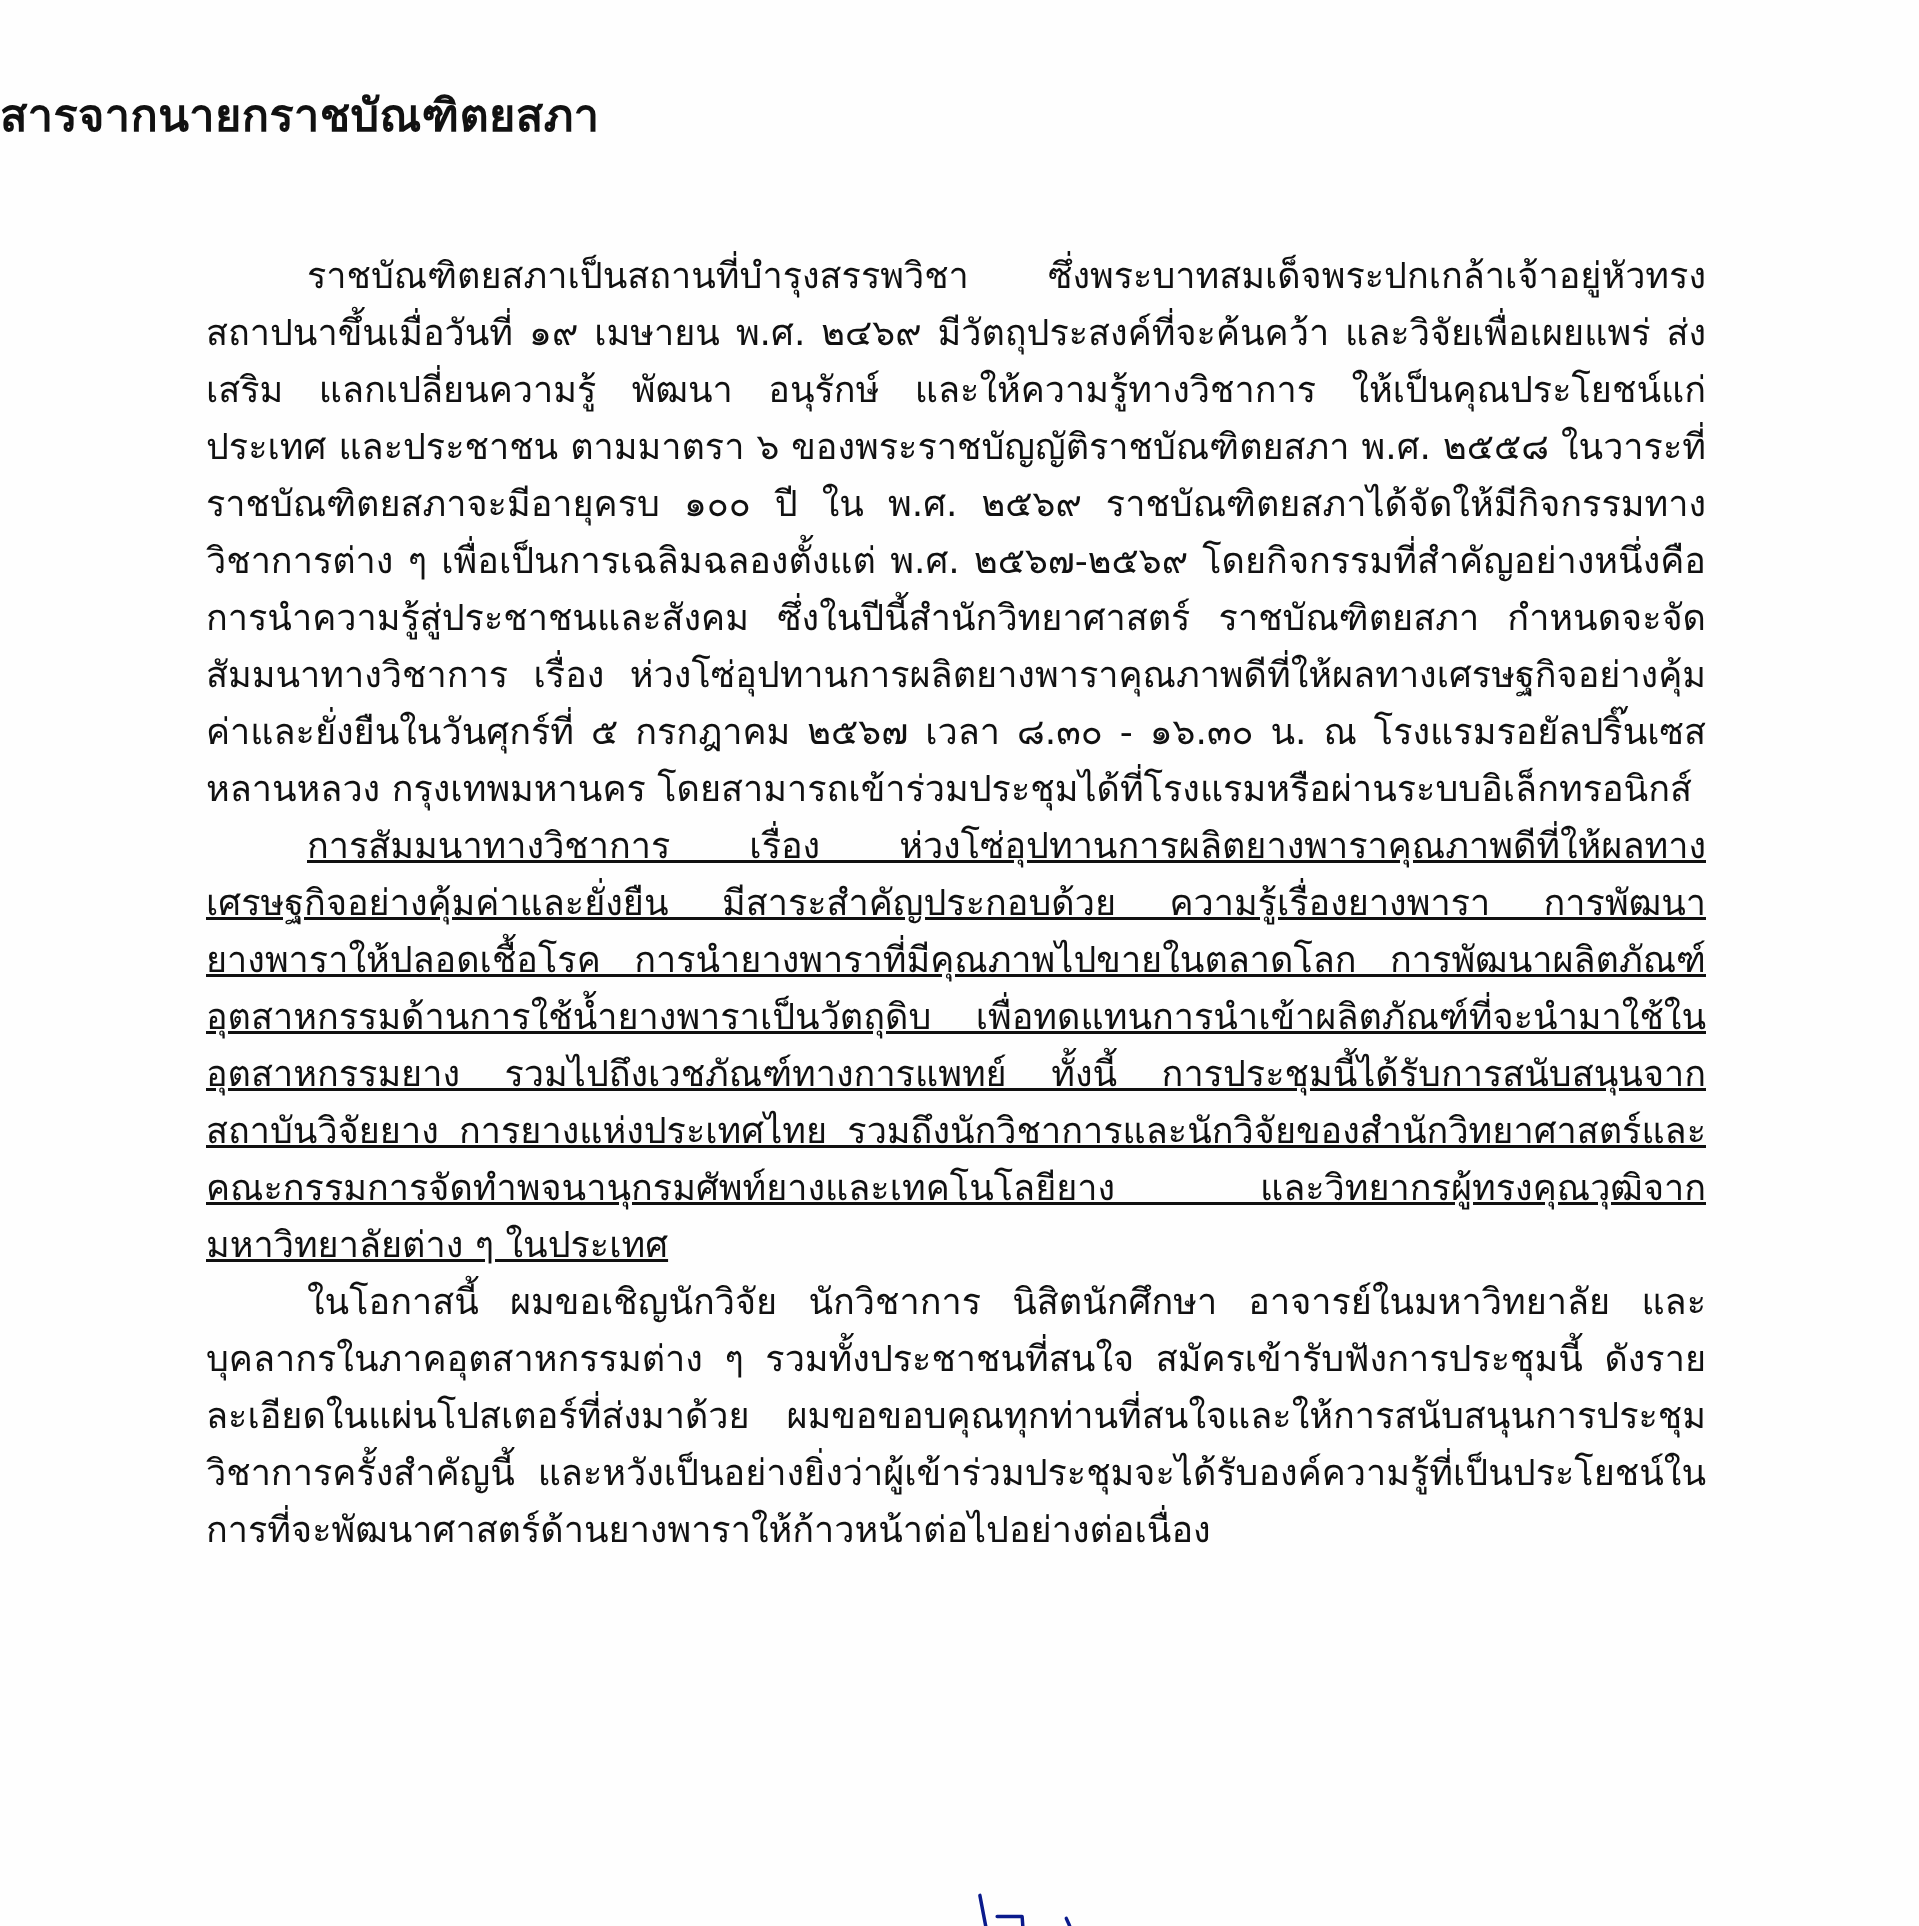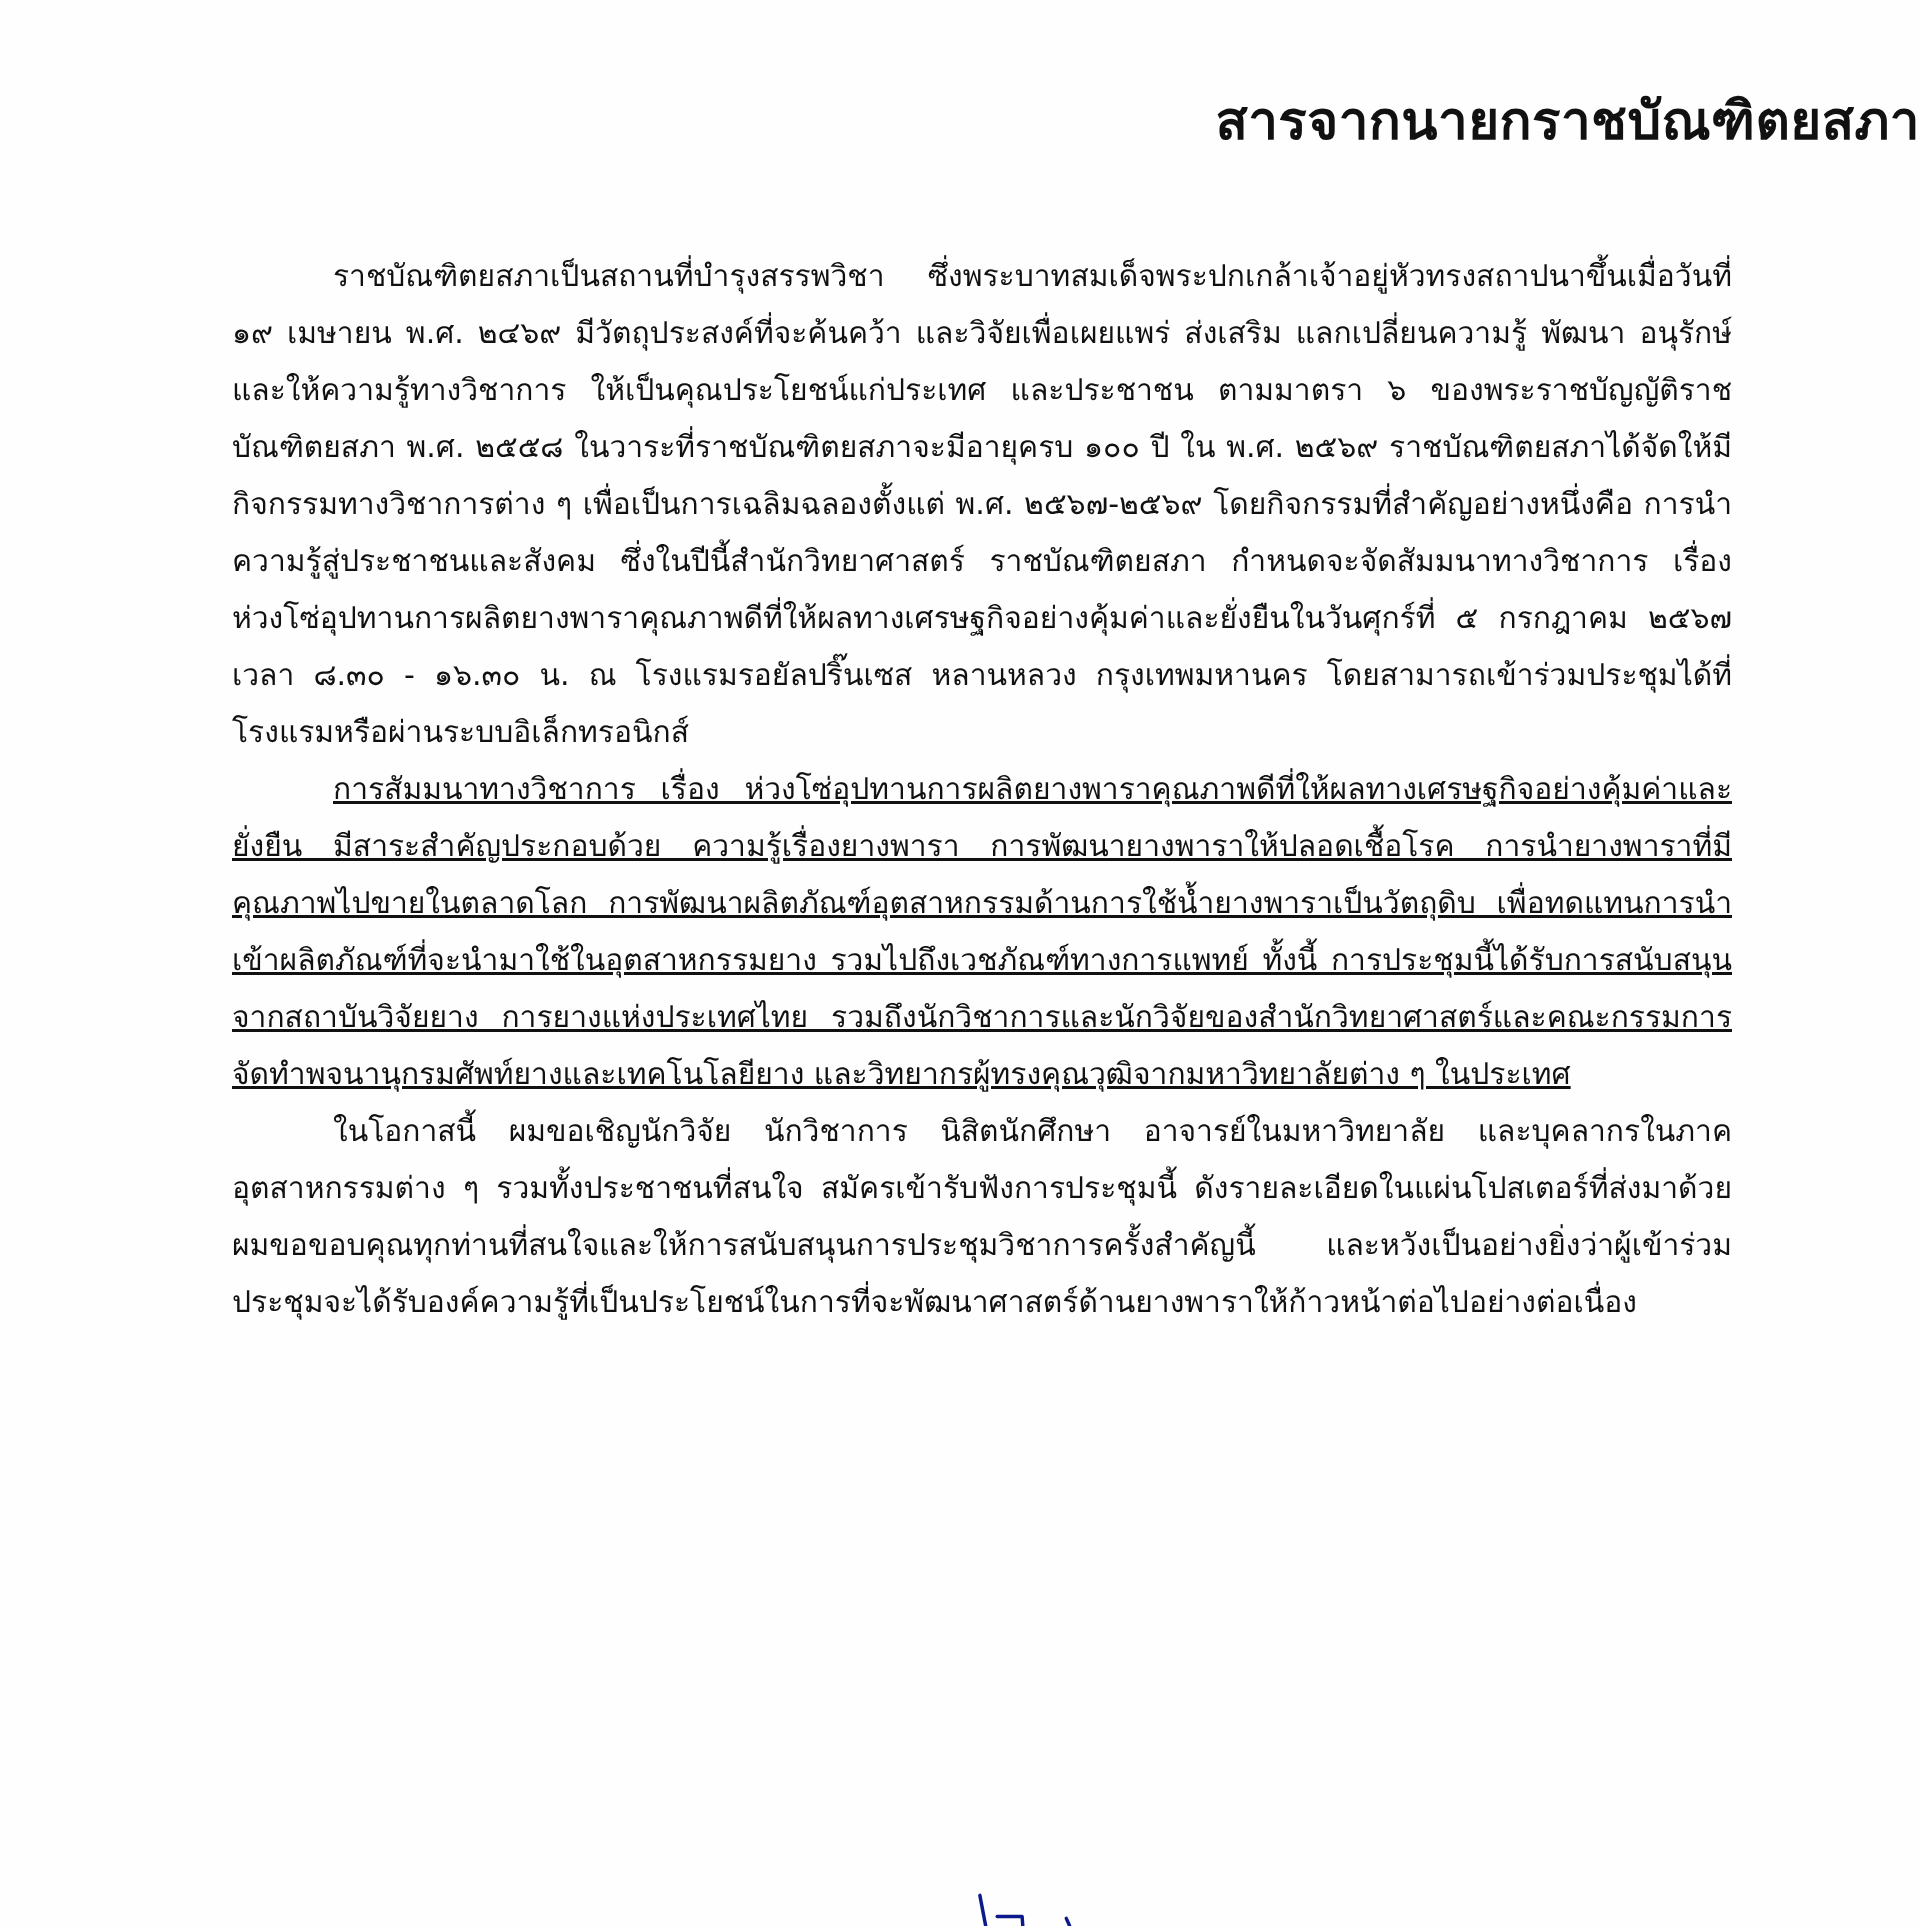--- a/index.html
+++ b/index.html
@@ -20,32 +20,32 @@
       left: 0; top: 0;
       width: 1920px;
       height: 2706px;
       background: #fefefe;
     }
     .title {
       position: absolute;
       left: 0;
       width: 1920px;
       top: 89px;
-      text-align: right;
-      font-size: 53px;
+      text-align: left;
+      font-size: 45px;
       font-weight: bold;
       letter-spacing: 0.4px;
       line-height: 1.2;
     }
     .body-text {
       position: absolute;
-      left: 232px;
+      left: 206px;
       width: 1500px;
       top: 247px;
-      font-size: 30px;
+      font-size: 36px;
       line-height: 57px;
       text-align: justify;
       text-align-last: left;
     }
     .para {
       margin: 0;
       text-indent: 101px;
     }
     .para.p2 { margin-top: 0; text-decoration: underline; }
     .signature {

